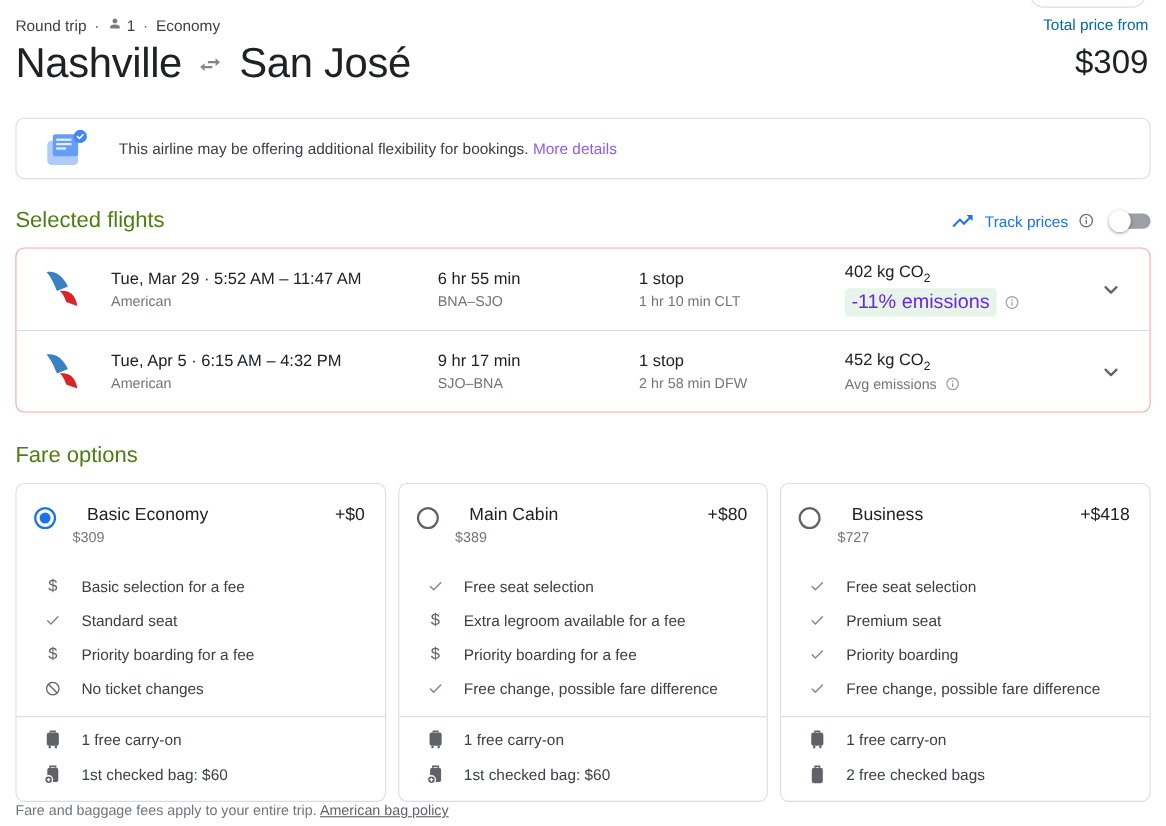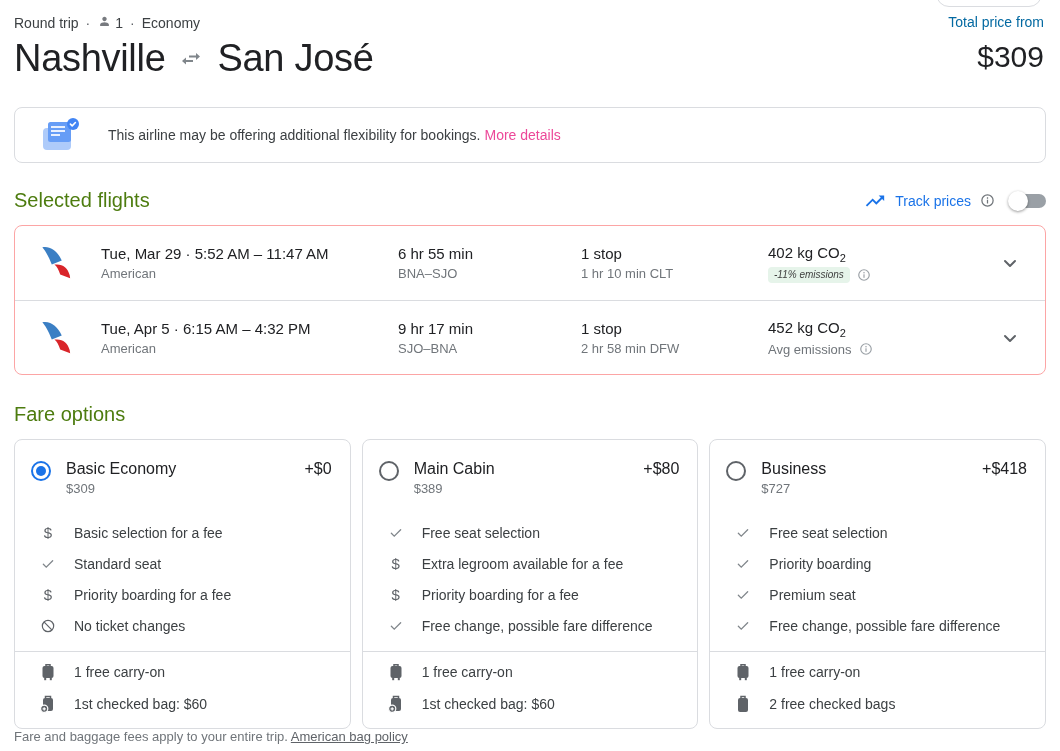--- a/index.html
+++ b/index.html
@@ -14,21 +14,21 @@
   .page-title { display:flex; align-items:center; gap:14px; margin-top:5px; font-size:38px; font-weight:500; letter-spacing:-0.3px; color:#202124; }
   .hdr-right { position:absolute; top:14px; right:16px; text-align:right; }
   .hdr-right .tp-label { font-size:14px; color:#0369a1; }
   .hdr-right .tp-value { font-size:30px; font-weight:500; color:#202124; margin-top:10px; }
   .cutoff-box { position:absolute; top:-19px; right:18px; width:106px; height:26px; border:1px solid #dadce0; border-radius:13px; }
 
   
   .banner { display:flex; align-items:center; margin-top:27px; border:1px solid #dadce0; border-radius:8px; height:56px; padding-left:26px; }
   .banner .b-icon { width:40px; height:38px; }
   .banner .b-text { margin-left:27px; font-size:14px; color:#3c4043; }
-  .banner a.more { color:#ec4899; text-decoration:none; margin-left:4px; cursor:pointer; }
+  .banner a.more { color:#8b5cf6; text-decoration:none; margin-left:4px; cursor:pointer; }
 
   
   .sec-head { display:flex; align-items:center; justify-content:space-between; margin-top:26px; }
   h2.sec-title { font-size:20px; font-weight:500; color:#4d7c0f; letter-spacing:0; }
   .track { display:flex; align-items:center; gap:9px; }
   .track .t-label { font-size:14px; font-weight:500; color:#1a73e8; }
   .toggle { position:relative; width:34px; height:14px; background:#9aa0a6; border-radius:7px; margin-left:8px; cursor:pointer; }
   .toggle .knob { position:absolute; left:-4px; top:-3px; width:20px; height:20px; background:#fff; border-radius:50%; box-shadow:0 1px 3px rgba(0,0,0,.4); }
 
   
@@ -37,34 +37,34 @@
   .flight-row + .flight-row { border-top:1px solid #dadce0; }
   .f-logo { width:42px; height:42px; flex:0 0 42px; }
   .f-main { width:297px; margin-left:24px; }
   .l1 { font-size:15px; color:#202124; }
   .f-main .l1 { font-weight:500; }
   .l2 { font-size:13px; color:#70757a; margin-top:4px; }
   .f-dur { width:183px; }
   .f-stops { width:187px; }
   .f-co2 { flex:1; }
   .f-co2 sub { font-size:11px; }
-  .emis-badge { display:inline-block; background:#e6f4ea; color:#404040; font-size:10px; padding:2px 6px 3px; border-radius:4px;font-style:italic; }
+  .emis-badge { display:inline-block; background:#e6f4ea; color:#6d28d9; font-size:18px; padding:2px 6px 3px; border-radius:4px; }
   .emis-plain { display:inline-block; font-size:13px; color:#70757a; }
   .emis-line { display:flex; align-items:center; gap:7px; margin-top:3px; }
   .chev { width:26px; height:26px; display:flex; align-items:center; justify-content:center; cursor:pointer; }
 
   
   .fare-grid { margin-top:13px; display:grid; grid-template-columns:repeat(3,1fr); gap:11px; }
   .fare-card { border:1px solid #dadce0; border-radius:8px; padding:20px 18px 8px 16px; display:flex; flex-direction:column; cursor:pointer; }
   .fc-head { display:flex; align-items:flex-start; }
   .radio { width:20px; height:20px; border-radius:50%; border:2px solid #5f6368; flex:0 0 20px; margin-top:1px; position:relative; cursor:pointer; }
   .radio.selected { border-color:#1a73e8; }
   .radio.selected::after { content:""; position:absolute; left:3px; top:3px; width:10px; height:10px; border-radius:50%; background:#1a73e8; }
   .fc-head .fc-info { flex:1; margin-left:15px; }
-  .fc-top { display:flex; justify-content:space-between; align-items:flex-start; }
+  .fc-top { display:flex; justify-content:space-between; align-items:flex-start;margin-left:13px; }
   .fc-name { font-size:16px; font-weight:500; color:#202124; }
   .fc-delta { font-size:16px; font-weight:500; color:#202124; }
   .fc-price { font-size:13px; color:#70757a; margin-top:3px; }
   .feat-list { margin-top:21px; list-style:none; }
   .feat-list li { display:flex; align-items:center; height:31px; padding-left:8px; }
   .f-icon { width:18px; display:flex; justify-content:center; flex:0 0 18px; }
   .dollar-glyph { font-size:15px; color:#5f6368; }
   .feat-text { margin-left:17px; font-size:14px; color:#3c4043; }
   .fc-divider { border-top:1px solid #dadce0; margin:10px -18px 4px -16px; }
   .bag-list { list-style:none; }
@@ -391,29 +391,29 @@
               </svg>
             </span>
           <span class="feat-text">Free seat selection</span>
         </li>
         <li>
           <span class="f-icon">
               <svg width="16" height="14" viewBox="0 0 24 24">
                 <path d="M4 12.5l5 5L20 6.5" fill="none" stroke="#80868b" stroke-width="2.2" stroke-linecap="round"></path>
               </svg>
             </span>
+          <span class="feat-text">Premium seat</span>
+        </li>
+        <li>
+          <span class="f-icon">
+              <svg width="16" height="14" viewBox="0 0 24 24">
+                <path d="M4 12.5l5 5L20 6.5" fill="none" stroke="#80868b" stroke-width="2.2" stroke-linecap="round"></path>
+              </svg>
+            </span>
           <span class="feat-text">Priority boarding</span>
-        </li>
-        <li>
-          <span class="f-icon">
-              <svg width="16" height="14" viewBox="0 0 24 24">
-                <path d="M4 12.5l5 5L20 6.5" fill="none" stroke="#80868b" stroke-width="2.2" stroke-linecap="round"></path>
-              </svg>
-            </span>
-          <span class="feat-text">Premium seat</span>
         </li>
         <li>
           <span class="f-icon">
               <svg width="16" height="14" viewBox="0 0 24 24">
                 <path d="M4 12.5l5 5L20 6.5" fill="none" stroke="#80868b" stroke-width="2.2" stroke-linecap="round"></path>
               </svg>
             </span>
           <span class="feat-text">Free change, possible fare difference</span>
         </li>
       </ul>

